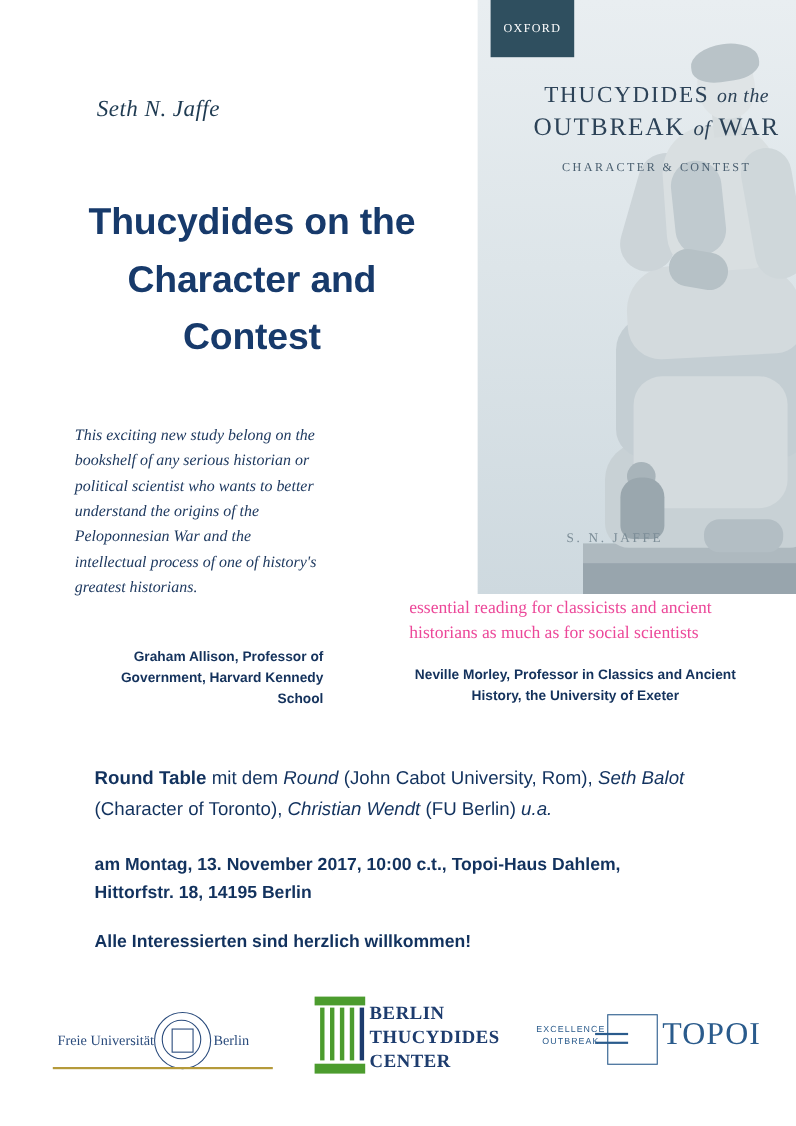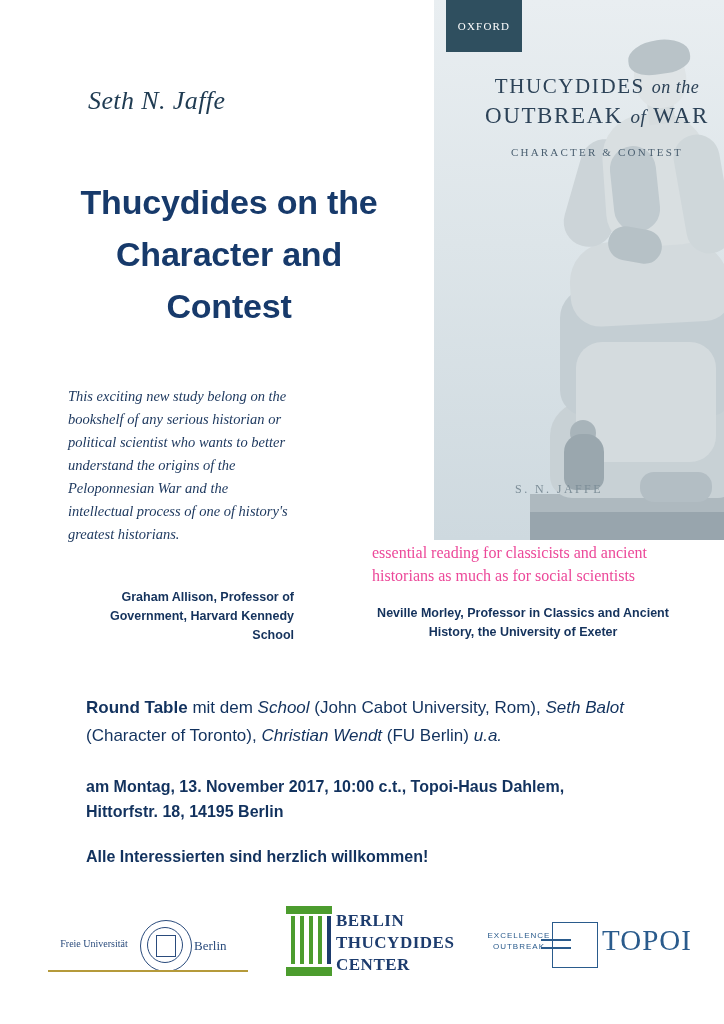--- a/index.html
+++ b/index.html
@@ -216,21 +216,21 @@
     background: #a8b4ba;
   }
 
   
   .author-name {
     position: absolute;
     left: 88px;
     top: 86px;
     font-family: "Liberation Serif", serif;
     font-style: italic;
-    font-size: 26px;
+    font-size: 21px;
     color: #1f3b52;
     letter-spacing: 0.4px;
   }
   .main-title {
     position: absolute;
     left: 66px;
     top: 176px;
     width: 326px;
     text-align: center;
     font-size: 34px;
@@ -347,23 +347,23 @@
     position: absolute;
     left: 15px; top: 14px;
     width: 18px; height: 20px;
     border: 1.4px solid #2a4b7c;
     background: #ffffff;
   }
   .fu-word-left {
     position: absolute;
     left: 0px; top: 22px;
     width: 92px;
-    text-align: center;
-    font-family: "Liberation Serif", serif;
-    font-size: 10px;
+    text-align: right;
+    font-family: "Liberation Serif", serif;
+    font-size: 13px;
     color: #2a4b7c;
   }
   .fu-word-right {
     position: absolute;
     left: 146px; top: 22px;
     font-family: "Liberation Serif", serif;
     font-size: 13px;
     color: #2a4b7c;
   }
   .fu-rule {
@@ -510,21 +510,21 @@
     <div>Character and Contest</div>
   </div>
 
   <div class="blurb-left">This exciting new study belong on the bookshelf of any serious historian or political scientist who wants to better understand the origins of the Peloponnesian War and the intellectual process of one of history's greatest historians.</div>
   <div class="blurb-left-credit">Graham Allison, Professor of Government, Harvard Kennedy School</div>
 
   <div class="blurb-right">essential reading for classicists and ancient historians as much as for social scientists</div>
   <div class="blurb-right-credit">Neville Morley, Professor in Classics and Ancient History, the University of Exeter</div>
 
   <div class="event">
-    <div class="event-line"><span class="b">Round Table</span><span> mit dem </span><span class="i">School</span><span> (John Cabot University, Rom), </span><span class="i">Seth Balot</span><span> (Character of Toronto), </span><span class="i">Christian Wendt</span><span> (FU Berlin) </span><span class="i">u.a.</span></div>
+    <div class="event-line"><span class="b">Round Table</span><span> mit dem </span><span class="i">Round</span><span> (John Cabot University, Rom), </span><span class="i">Seth Balot</span><span> (Character of Toronto), </span><span class="i">Christian Wendt</span><span> (FU Berlin) </span><span class="i">u.a.</span></div>
     <div class="event-detail">
       <div>am Montag, 13. November 2017, 10:00 c.t., Topoi-Haus Dahlem,</div>
       <div>Hittorfstr. 18, 14195 Berlin</div>
     </div>
     <div class="event-welcome">Alle Interessierten sind herzlich willkommen!</div>
   </div>
 
   <div class="footer">
 
     <div class="logo-fu">

